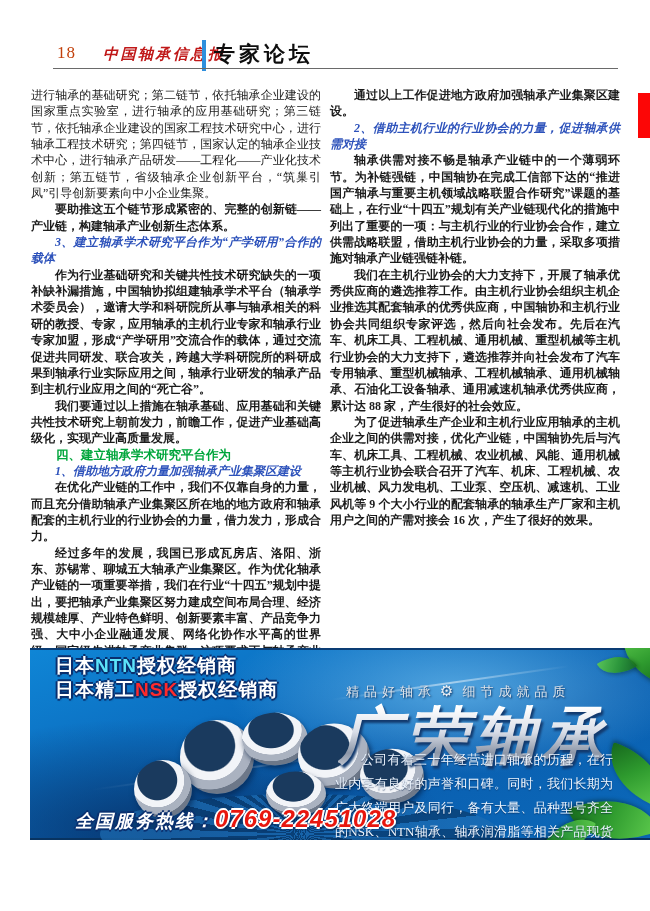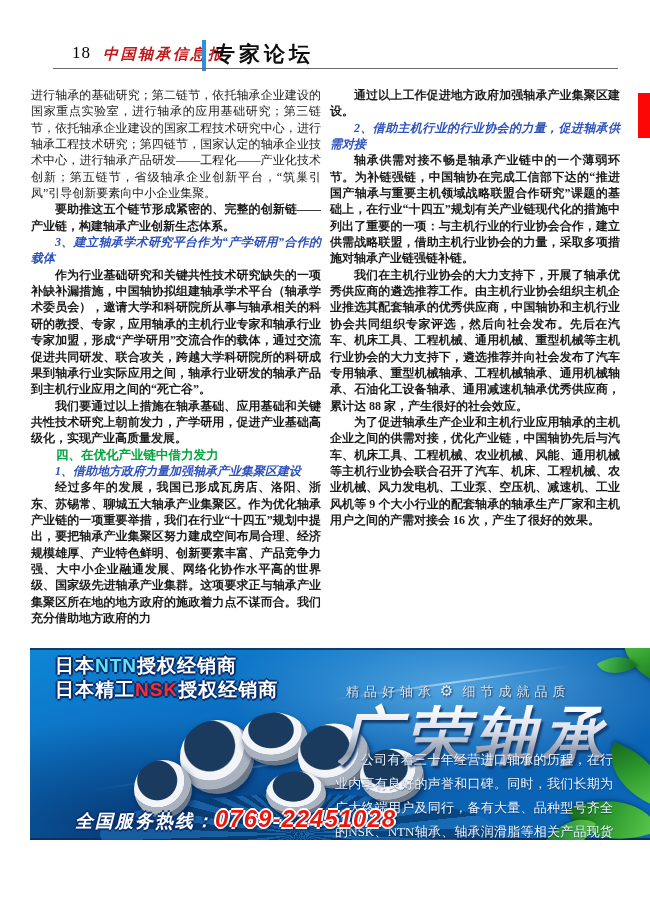--- a/index.html
+++ b/index.html
@@ -1,19 +1,19 @@
 <!DOCTYPE html>
 <html><head>
 <meta charset="utf-8">
 <style>
   html,body{margin:0;padding:0;background:#e9e9e9;}
   .page{position:relative;width:650px;height:911px;background:#ffffff;margin:0 auto;overflow:hidden;
         font-family:"Liberation Serif","DejaVu Serif",serif;}
   
-  .hdr-pagenum{position:absolute;left:72px;top:43px;font-size:17px;color:#000000;letter-spacing:1px;}
+  .hdr-pagenum{position:absolute;left:57px;top:43px;font-size:17px;color:#c2410c;letter-spacing:1px;}
   .hdr-masthead{position:absolute;left:103px;top:45px;font-size:15px;font-weight:bold;font-style:italic;
         color:#c01818;letter-spacing:2.5px;}
   .hdr-divider{position:absolute;left:202px;top:40px;width:4px;height:31px;background:#2e8fdd;}
   .hdr-section{position:absolute;left:214px;top:40px;font-size:21px;font-weight:bold;color:#0d0d0d;
         letter-spacing:4px;font-family:"Liberation Sans",sans-serif;}
   .hdr-rule{position:absolute;left:53px;top:68px;width:565px;height:1px;background:#6a6a6a;}
   .side-tab{position:absolute;left:638px;top:93px;width:12px;height:45px;background:#fc0606;}
   
   .col{position:absolute;top:87px;width:290px;font-size:12px;line-height:16.35px;color:#1b1b1b;
        text-align:justify;}
@@ -92,23 +92,24 @@
   <div class="hdr-divider"></div>
   <div class="hdr-section">专家论坛</div>
   <div class="hdr-rule"></div>
   <div class="side-tab"></div>
 
   <div class="col col-left">
     <p class="cont">进行轴承的基础研究；第二链节，依托轴承企业建设的国家重点实验室，进行轴承的应用基础研究；第三链节，依托轴承企业建设的国家工程技术研究中心，进行轴承工程技术研究；第四链节，国家认定的轴承企业技术中心，进行轴承产品研发——工程化——产业化技术创新；第五链节，省级轴承企业创新平台，“筑巢引凤”引导创新要素向中小企业集聚。</p>
     <p class="par">要助推这五个链节形成紧密的、完整的创新链——产业链，构建轴承产业创新生态体系。</p>
     <p class="h-blue">3、建立轴承学术研究平台作为“产学研用”合作的载体</p>
     <p class="par">作为行业基础研究和关键共性技术研究缺失的一项补缺补漏措施，中国轴协拟组建轴承学术平台（轴承学术委员会），邀请大学和科研院所从事与轴承相关的科研的教授、专家，应用轴承的主机行业专家和轴承行业专家加盟，形成“产学研用”交流合作的载体，通过交流促进共同研发、联合攻关，跨越大学科研院所的科研成果到轴承行业实际应用之间，轴承行业研发的轴承产品到主机行业应用之间的“死亡谷”。</p>
-    <p class="par">我们要通过以上措施在轴承基础、应用基础和关键共性技术研究上朝前发力，产学研用，促进产业基础高级化，实现产业高质量发展。</p>
-    <p class="h-green">四、在优化产业链中借力发力</p>
+    <p class="par">我们要通过以上措施在轴承基础、应用基础和关键共性技术研究上朝前发力，前瞻工作，促进产业基础高级化，实现产业高质量发展。</p>
+    <p class="h-green">四、建立轴承学术研究平台作为</p>
     <p class="h-blue">1、借助地方政府力量加强轴承产业集聚区建设</p>
+    <p class="par">在优化产业链的工作中，我们不仅靠自身的力量，而且充分借助轴承产业集聚区所在地的地方政府和轴承配套的主机行业的行业协会的力量，借力发力，形成合力。</p>
     <p class="par">经过多年的发展，我国已形成瓦房店、洛阳、浙东、苏锡常、聊城五大轴承产业集聚区。作为优化轴承产业链的一项重要举措，我们在行业“十四五”规划中提出，要把轴承产业集聚区努力建成空间布局合理、经济规模雄厚、产业特色鲜明、创新要素丰富、产品竞争力强、大中小企业融通发展、网络化协作水平高的世界级、国家级先进轴承产业集群。这项要求正与轴承产业集聚区所在地的地方政府的施政着力点不谋而合。我们充分借助地方政府的力</p>
   </div>
 
   <div class="col col-right">
     <p class="par">通过以上工作促进地方政府加强轴承产业集聚区建设。</p>
     <p class="h-blue">2、借助主机行业的行业协会的力量，促进轴承供需对接</p>
     <p class="par">轴承供需对接不畅是轴承产业链中的一个薄弱环节。为补链强链，中国轴协在完成工信部下达的“推进国产轴承与重要主机领域战略联盟合作研究”课题的基础上，在行业“十四五”规划有关产业链现代化的措施中列出了重要的一项：与主机行业的行业协会合作，建立供需战略联盟，借助主机行业协会的力量，采取多项措施对轴承产业链强链补链。</p>
     <p class="par">我们在主机行业协会的大力支持下，开展了轴承优秀供应商的遴选推荐工作。由主机行业协会组织主机企业推选其配套轴承的优秀供应商，中国轴协和主机行业协会共同组织专家评选，然后向社会发布。先后在汽车、机床工具、工程机械、通用机械、重型机械等主机行业协会的大力支持下，遴选推荐并向社会发布了汽车专用轴承、重型机械轴承、工程机械轴承、通用机械轴承、石油化工设备轴承、通用减速机轴承优秀供应商，累计达 88 家，产生很好的社会效应。</p>
     <p class="par">为了促进轴承生产企业和主机行业应用轴承的主机企业之间的供需对接，优化产业链，中国轴协先后与汽车、机床工具、工程机械、农业机械、风能、通用机械等主机行业协会联合召开了汽车、机床、工程机械、农业机械、风力发电机、工业泵、空压机、减速机、工业风机等 9 个大小行业的配套轴承的轴承生产厂家和主机用户之间的产需对接会 16 次，产生了很好的效果。</p>
   </div>

